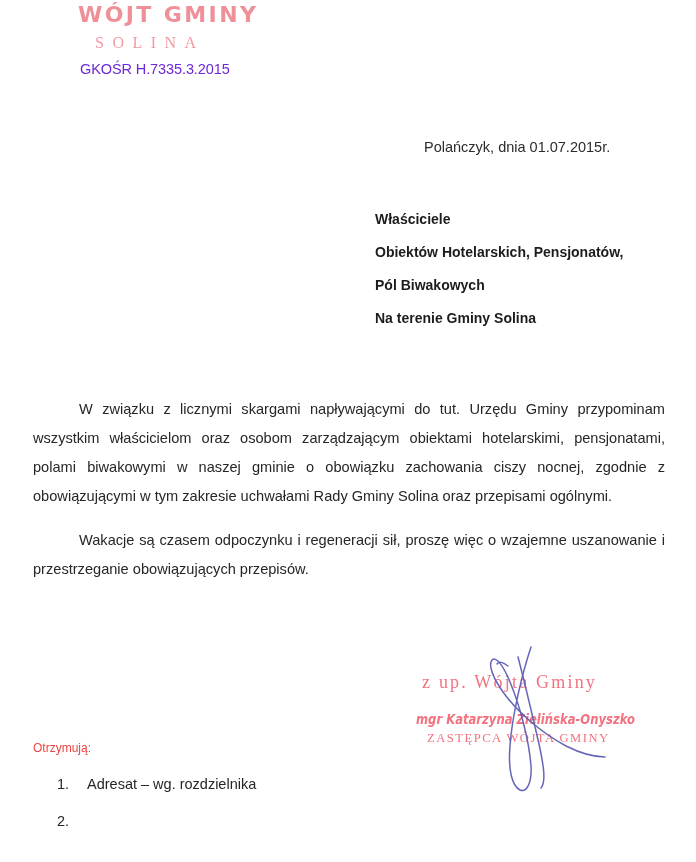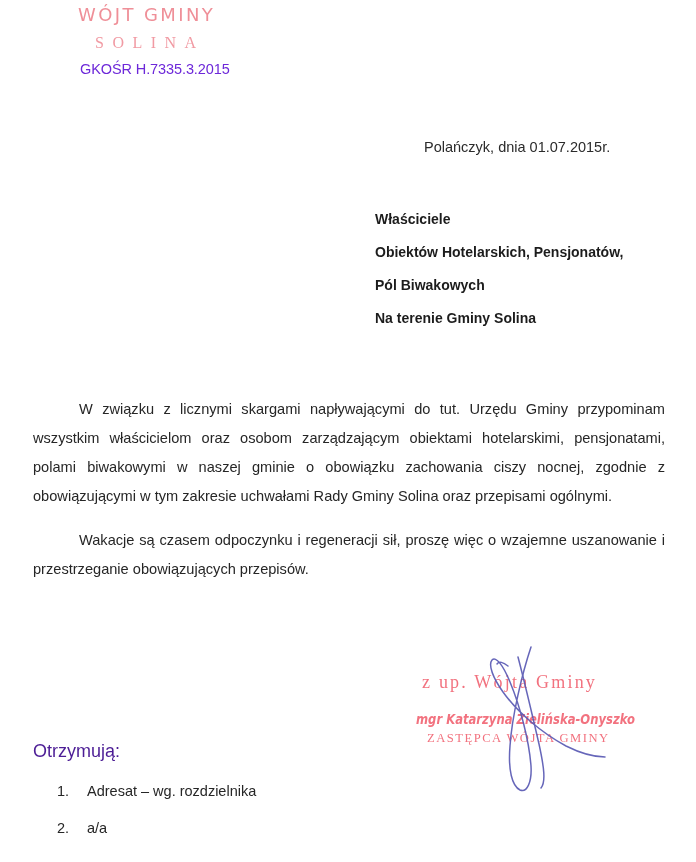--- a/index.html
+++ b/index.html
@@ -26,22 +26,22 @@
 
   
   .header-stamp {
     position: absolute;
     left: 78px;
     top: 4px;
     width: 300px;
   }
   .stamp-line-1 {
     font-family: "DejaVu Sans", sans-serif;
-    font-weight: 400;
-    font-size: 18px;
+    font-weight: 700;
+    font-size: 22px;
     letter-spacing: 2.4px;
     color: #ef8f98;
     line-height: 22px;
     white-space: nowrap;
   }
   .stamp-line-2 {
     font-family: "Liberation Serif", serif;
     font-weight: 400;
     font-size: 16px;
     letter-spacing: 8.5px;
@@ -164,22 +164,22 @@
   }
 
   
   .recipients {
     position: absolute;
     left: 33px;
     top: 741px;
     width: 400px;
   }
   .recipients-title {
-    font-size: 18px;
-    color: #4c1d95;
+    font-size: 12px;
+    color: #ef4444;
     margin-bottom: 21px;
   }
   .recipients-list {
     margin: 0;
     padding: 0;
     list-style: none;
   }
   .recipients-list li {
     font-size: 14.5px;
     color: #262626;
@@ -241,18 +241,17 @@
 
   <div class="recipients">
     <div class="recipients-title">Otrzymują:</div>
     <ul class="recipients-list">
       <li>
         <span class="rec-num">1.</span>
         <span class="rec-text">Adresat – wg. rozdzielnika</span>
       </li>
       <li>
         <span class="rec-num">2.</span>
-        <span class="rec-text">a/a</span>
       </li>
     </ul>
   </div>
 
 </div>
 
 </body></html>

